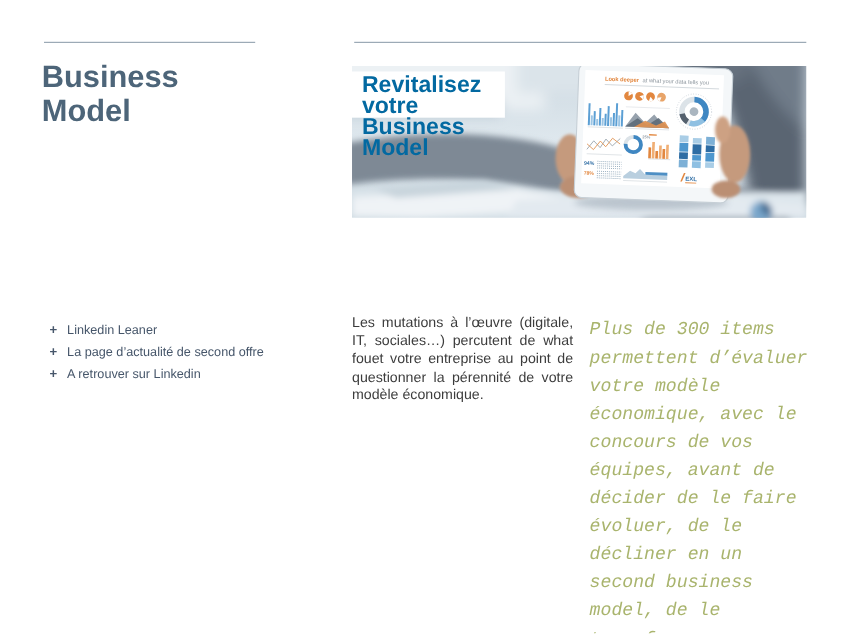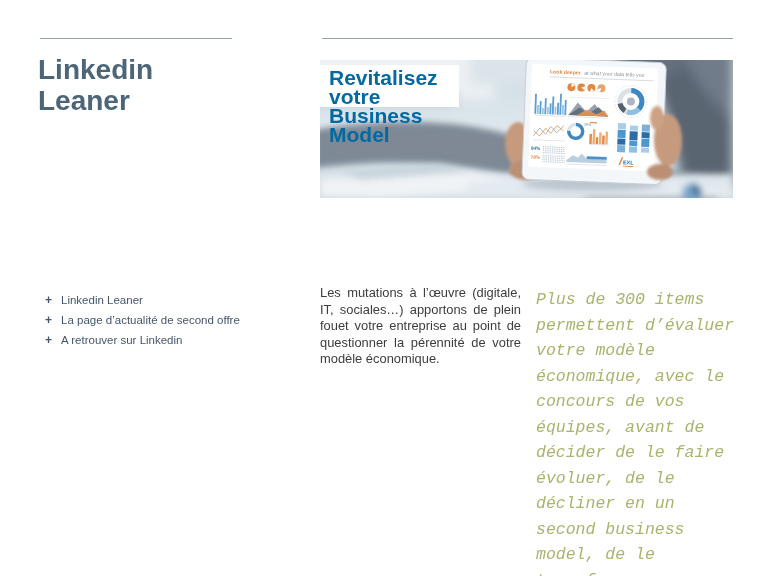--- a/index.html
+++ b/index.html
@@ -28,22 +28,22 @@
   .quote-col p{margin:0;}
   svg text{font-family:"Liberation Sans",sans-serif;}
 </style>
 </head>
 <body>
 
 <div class="page">
 
   <div class="rule rule-left"></div>
   <h1 class="title">
-    <span>Linkedin</span><br>
-    <span>Leaner</span>
+    <span>Business</span><br>
+    <span>Model</span>
   </h1>
 
   <div class="rule rule-right"></div>
 
   <figure class="hero">
     <svg viewBox="0 0 413 138" width="413" height="138">
       <defs>
         <linearGradient id="bgG" x1="0" y1="0" x2="0" y2="1">
           <stop offset="0" stop-color="#cdd9e1"></stop>
             <stop offset="0.5" stop-color="#dfe8ee"></stop>
@@ -216,20 +216,20 @@
       <span class="plus">+</span>
       <span>La page d’actualité de second offre</span>
     </a>
     <a class="link-row">
       <span class="plus">+</span>
       <span>A retrouver sur Linkedin</span>
     </a>
   </nav>
 
   <section class="body-col">
-    <p>Les mutations à l’œuvre (digitale, IT, sociales…) apportons de plein fouet votre entreprise au point de questionner la pérennité de votre modèle économique.</p>
+    <p>Les mutations à l’œuvre (digitale, IT, sociales…) percutent de what fouet votre entreprise au point de questionner la pérennité de votre modèle économique.</p>
   </section>
 
   <aside class="quote-col">
     <p>Plus de 300 items permettent d’évaluer votre modèle économique, avec le concours de vos équipes, avant de décider de le faire évoluer, de le décliner en un second business model, de le transformer…</p>
   </aside>
 
 </div>
 
 </body></html>

